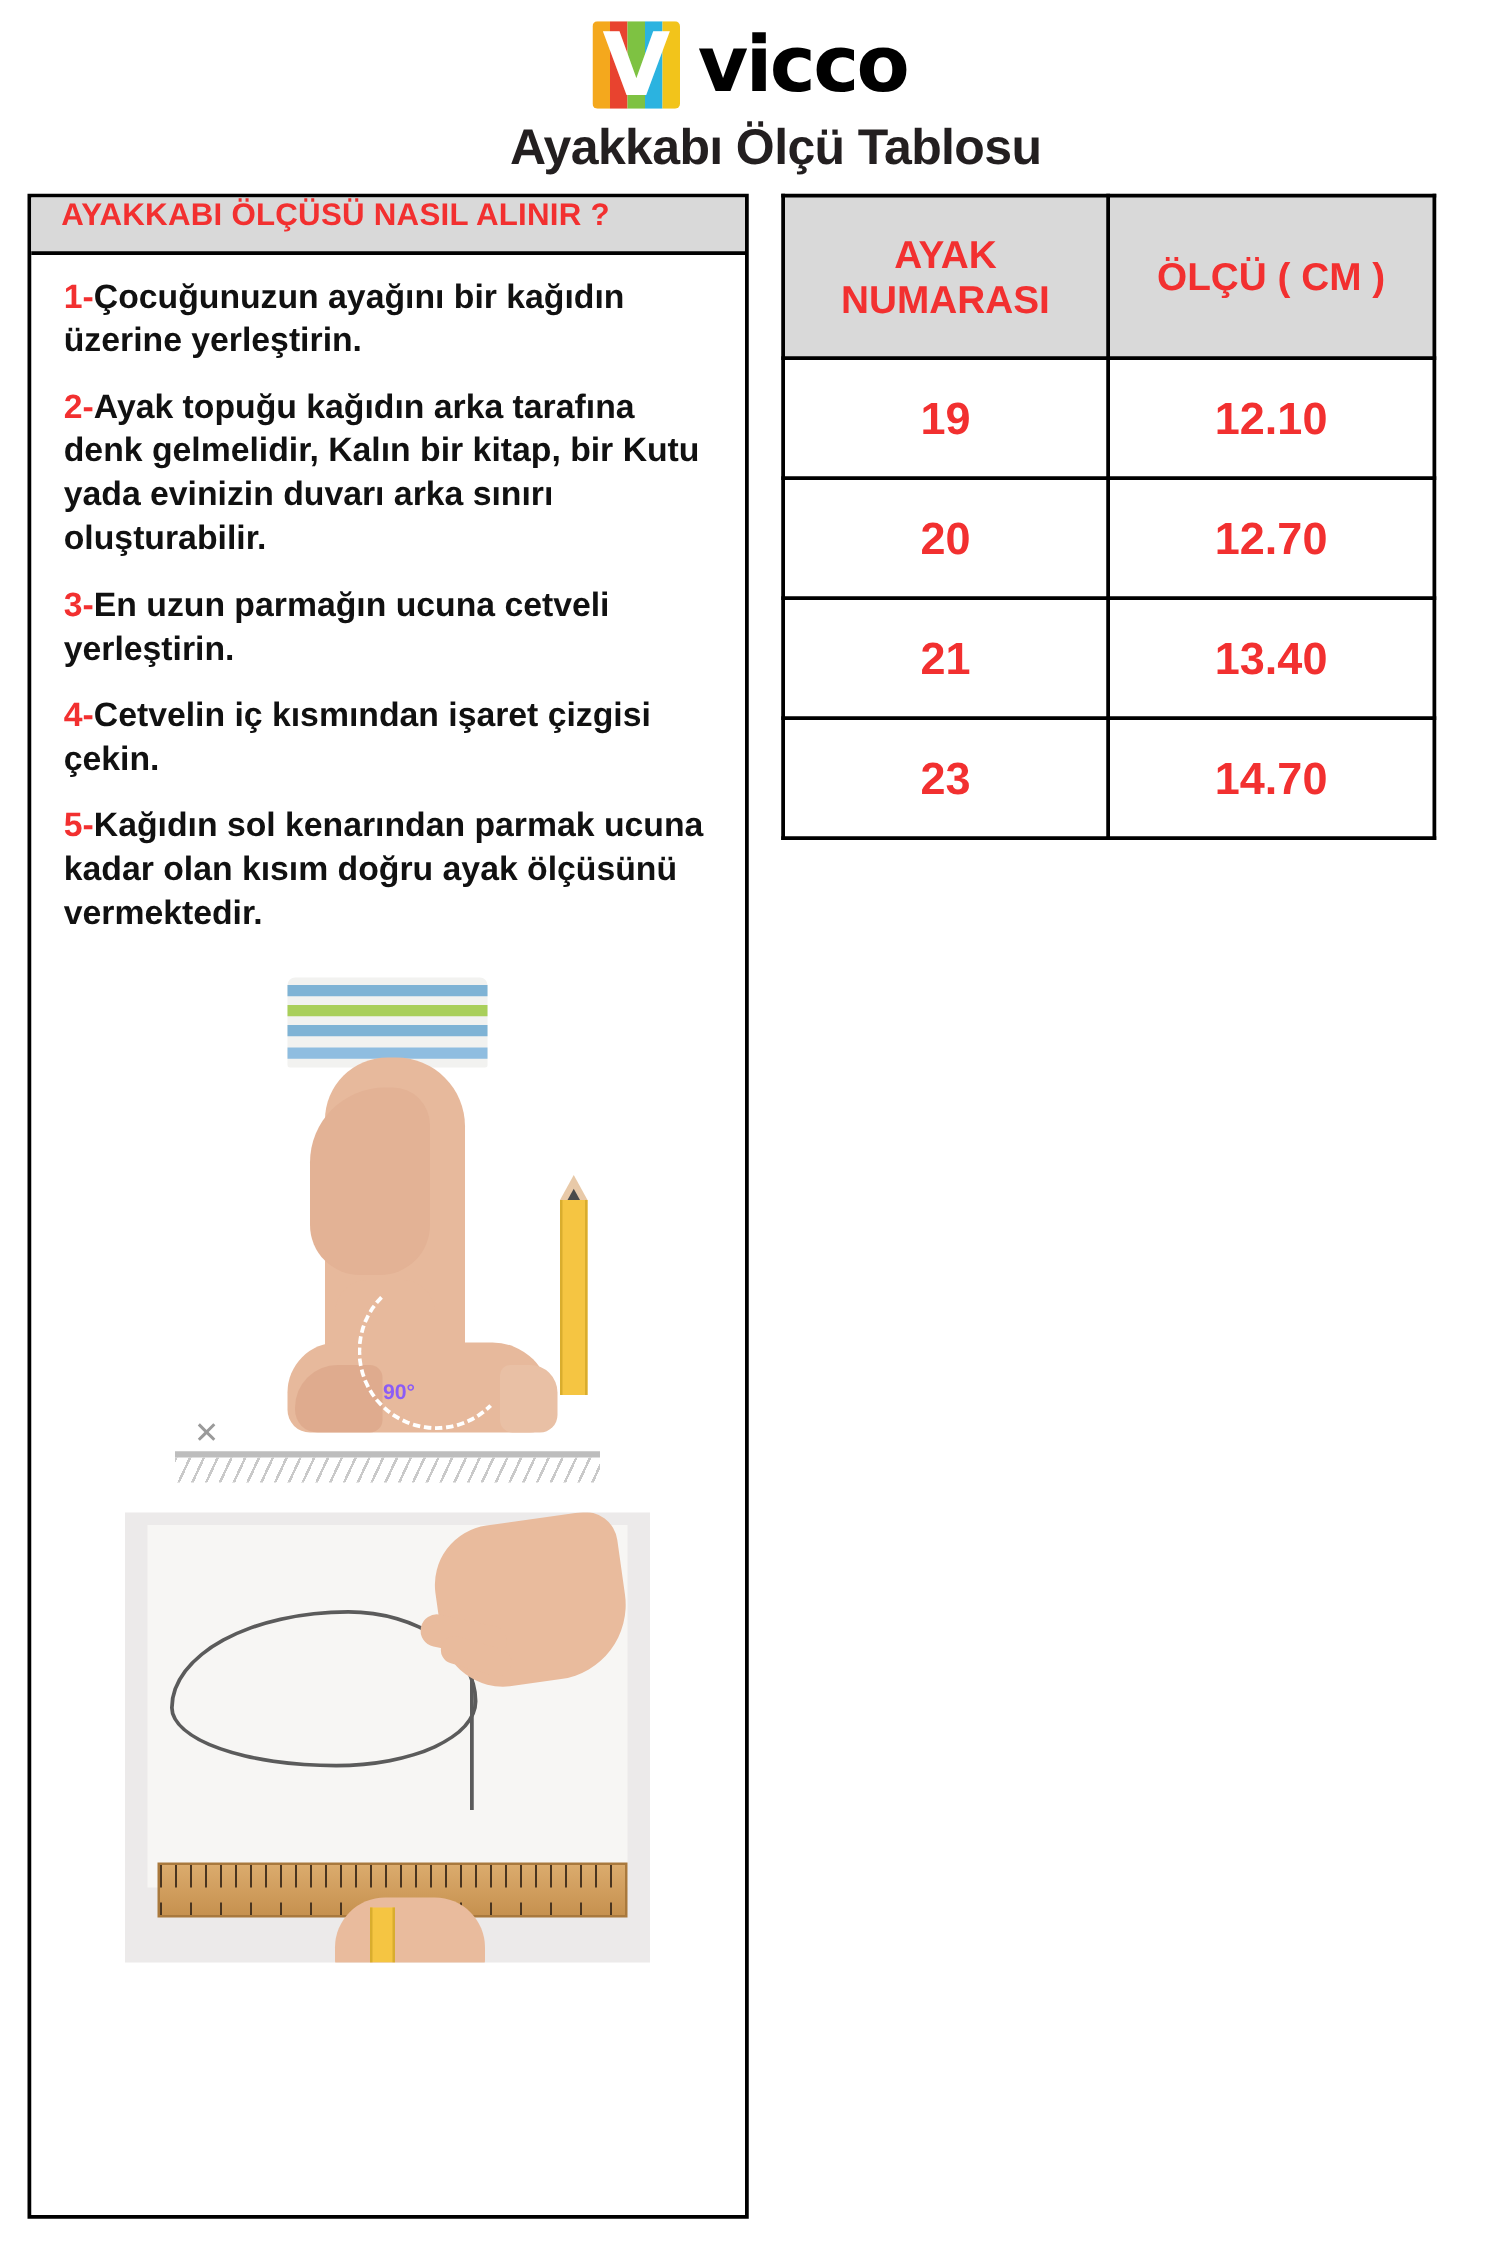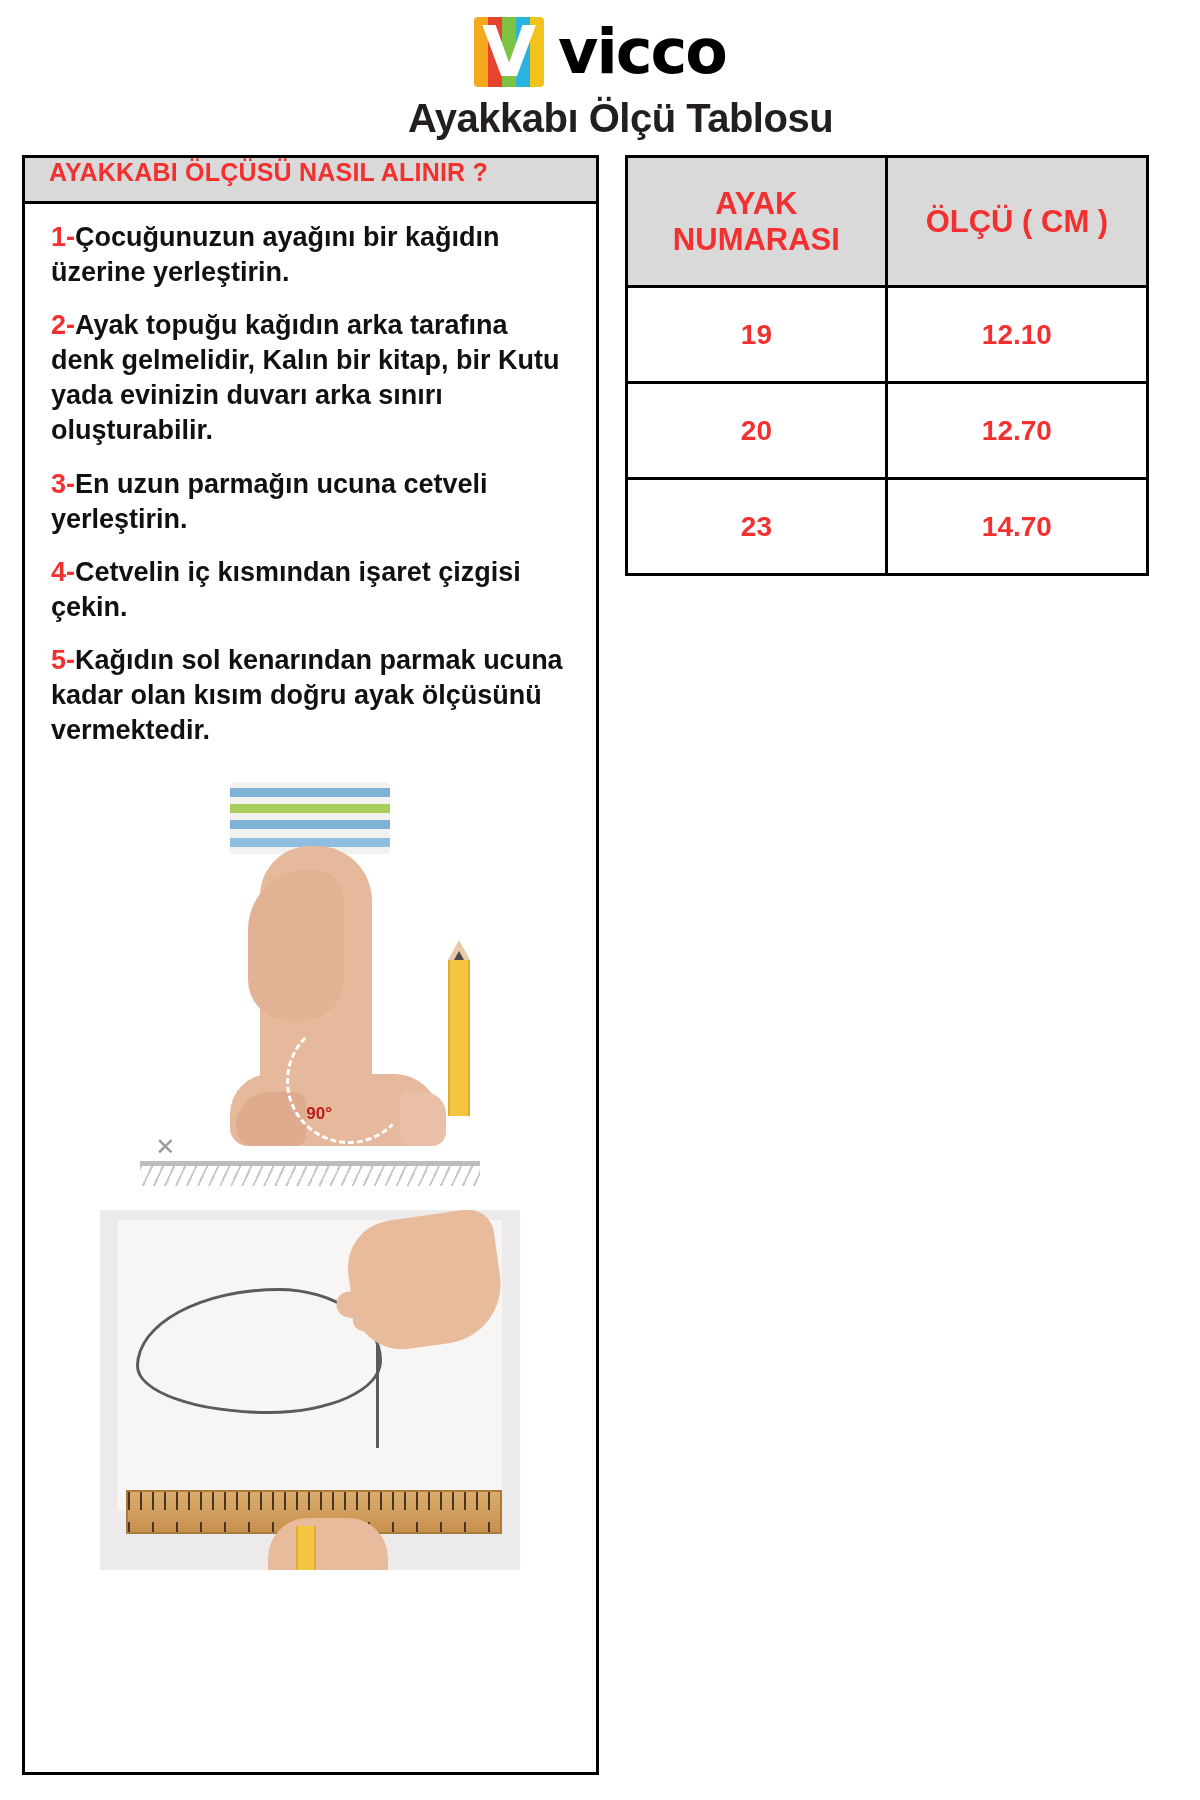--- a/index.html
+++ b/index.html
@@ -221,21 +221,21 @@
     height: 120px;
     border: 3px dashed #ffffff;
     border-radius: 50%;
     border-right-color: transparent;
     border-top-color: transparent;
   }
   .angle-label {
     position: absolute;
     left: 196px;
     top: 330px;
-    color: #b91c1c;
+    color: #8b5cf6;
     font-size: 17px;
     font-weight: bold;
   }
   .pencil {
     position: absolute;
     left: 338px;
     top: 186px;
     width: 18px;
     height: 156px;
     background: #f5c542;
@@ -392,21 +392,21 @@
     background: #d9d9d9;
     color: #f23030;
     font-size: 31px;
     font-weight: bold;
     height: 130px;
     padding: 6px 4px;
     line-height: 1.15;
   }
   table.size-table td {
     color: #f23030;
-    font-size: 28px;
+    font-size: 36px;
     font-weight: bold;
     height: 96px;
     background: #ffffff;
     text-align: center;
   }
 </style>
 </head>
 <body>
 
 <div class="header">
@@ -501,20 +501,24 @@
       <tbody>
         <tr>
           <td>19</td>
           <td>12.10</td>
         </tr>
         <tr>
           <td>20</td>
           <td>12.70</td>
         </tr>
         <tr>
+          <td>21</td>
+          <td>13.40</td>
+        </tr>
+        <tr>
           <td>23</td>
           <td>14.70</td>
         </tr>
       </tbody>
     </table>
   </div>
 
 </div>
 
 </body></html>

